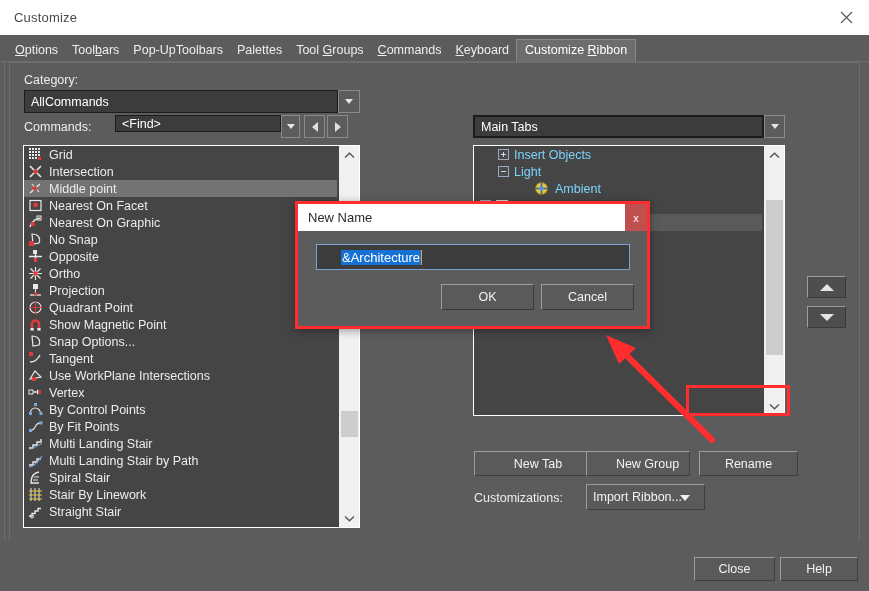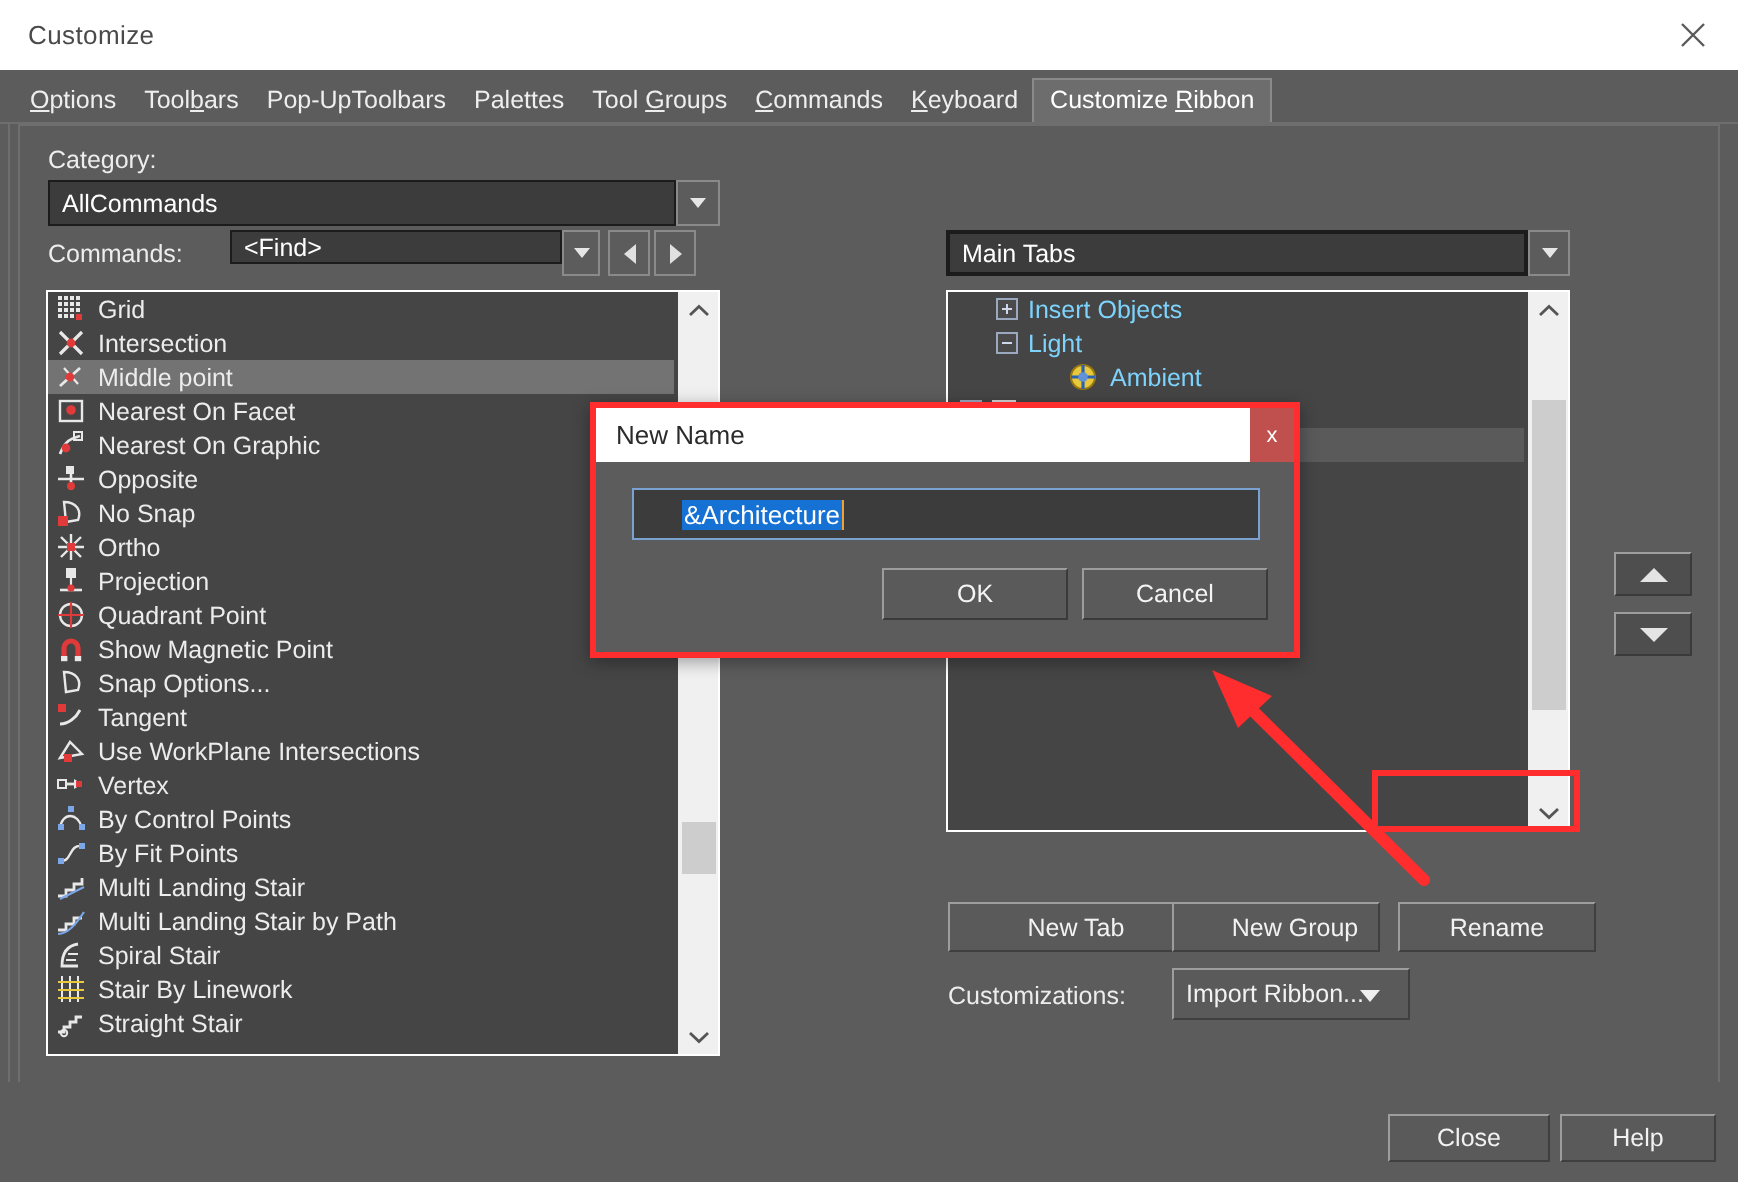--- a/index.html
+++ b/index.html
@@ -309,35 +309,35 @@
                 <path d="M2 12 C5 4 9 4 12 3" stroke="#e8e8e8" stroke-width="1.4" fill="none"></path>
                 <rect x="9" y="1" width="4" height="4" fill="none" stroke="#e8e8e8"></rect>
                 <circle cx="5" cy="9" r="2.2" fill="#e03a3a"></circle>
               </svg>
             </span>
             <span>Nearest On Graphic</span>
           </div>
           <div class="row">
             <span class="ico">
               <svg width="15" height="15" viewBox="0 0 15 15">
+                <path d="M4 2 C10 2 13 6 11 11 L5 12 Z" fill="none" stroke="#e8e8e8" stroke-width="1.2"></path>
+                <rect x="1" y="9" width="5" height="5" fill="#e03a3a"></rect>
+              </svg>
+            </span>
+            <span>No Snap</span>
+          </div>
+          <div class="row">
+            <span class="ico">
+              <svg width="15" height="15" viewBox="0 0 15 15">
                 <path d="M1 7.5 H14 M7.5 2 V13" stroke="#e8e8e8" stroke-width="1.3"></path>
                 <rect x="5" y="1" width="4" height="4" fill="#e8e8e8"></rect>
                 <circle cx="7.5" cy="11" r="2" fill="#e03a3a"></circle>
               </svg>
             </span>
             <span>Opposite</span>
-          </div>
-          <div class="row">
-            <span class="ico">
-              <svg width="15" height="15" viewBox="0 0 15 15">
-                <path d="M4 2 C10 2 13 6 11 11 L5 12 Z" fill="none" stroke="#e8e8e8" stroke-width="1.2"></path>
-                <rect x="1" y="9" width="5" height="5" fill="#e03a3a"></rect>
-              </svg>
-            </span>
-            <span>No Snap</span>
           </div>
           <div class="row">
             <span class="ico">
               <svg width="15" height="15" viewBox="0 0 15 15">
                 <path d="M7.5 1 V14 M1 7.5 H14 M2.5 2.5 L12.5 12.5 M12.5 2.5 L2.5 12.5" stroke="#e8e8e8" stroke-width="1.2"></path>
                 <rect x="5.5" y="5.5" width="4" height="4" fill="#e03a3a"></rect>
               </svg>
             </span>
             <span>Ortho</span>
           </div>

